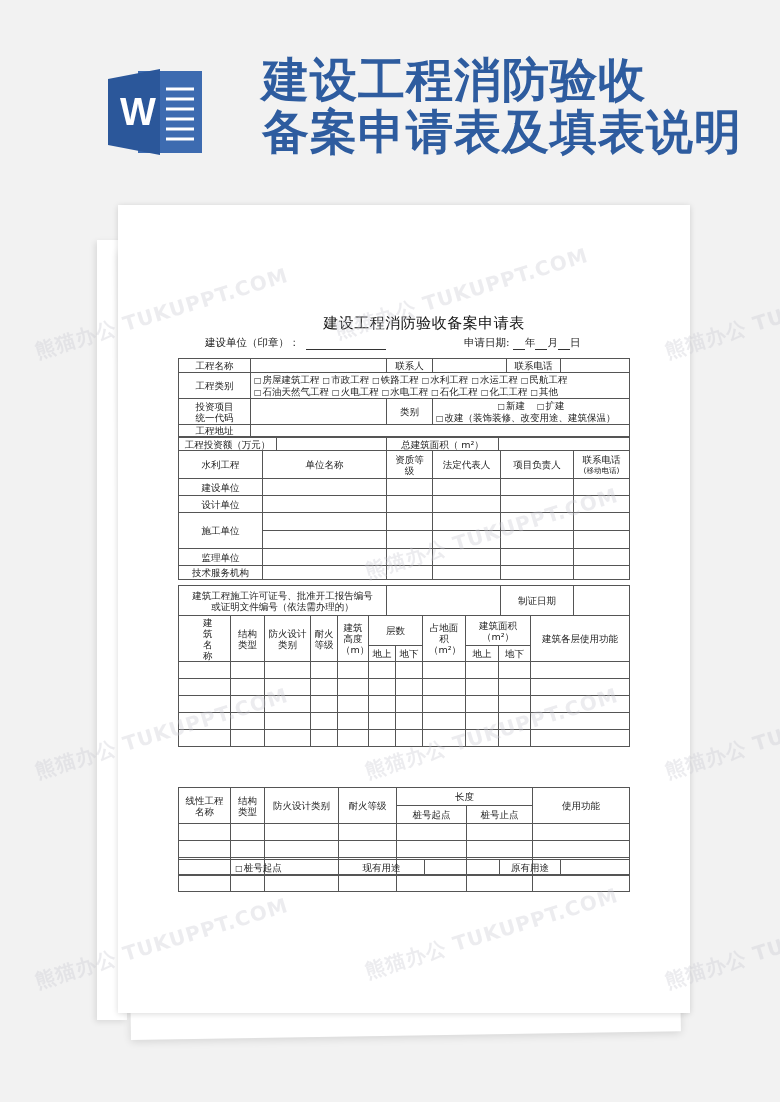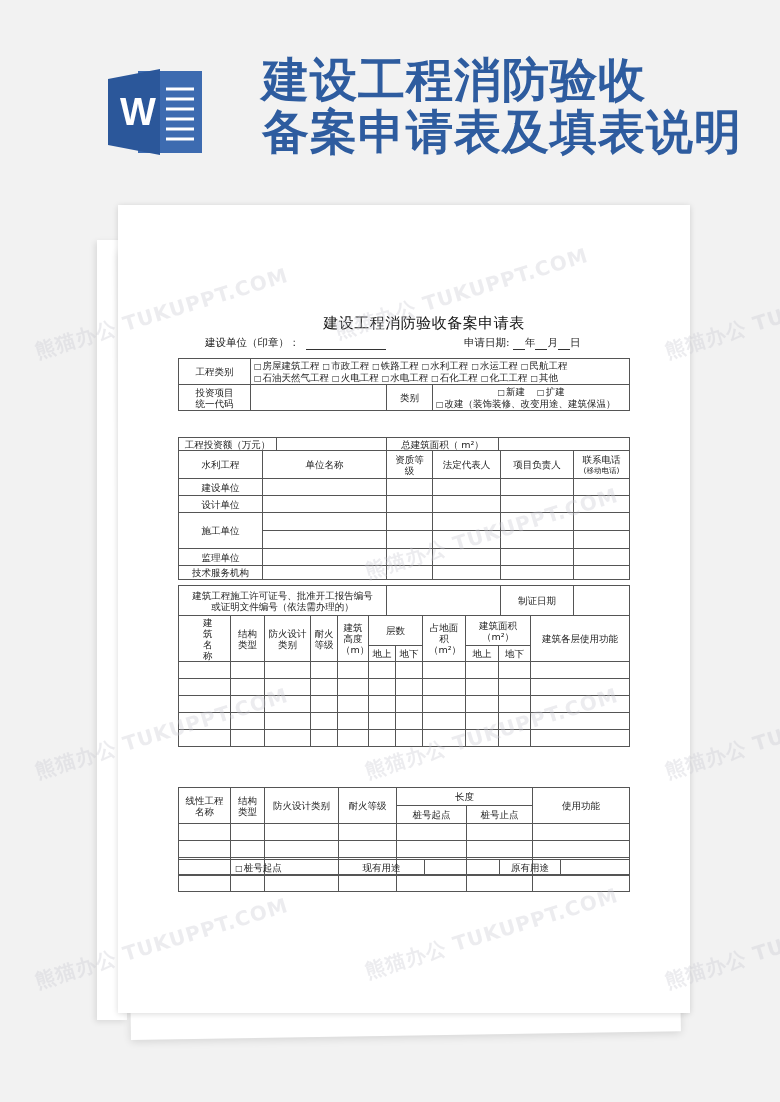--- a/index.html
+++ b/index.html
@@ -110,20 +110,28 @@
 <table class="form" style="top:358px;width:451px;">
   <colgroup>
     <col style="width:72px">
       <col style="width:136px">
       <col style="width:46px">
       <col style="width:74px">
       <col style="width:54px">
       <col style="width:69px">
   </colgroup>
   <tbody>
+      <tr style="height:14px">
+    <td>工程名称</td>
+    <td></td>
+    <td>联系人</td>
+    <td></td>
+    <td>联系电话</td>
+    <td></td>
+  </tr>
   <tr style="height:26px">
     <td>工程类别</td>
     <td colspan="5" class="left">
       <div>
         <span class="cb">房屋建筑工程</span>
         <span class="cb">市政工程</span>
         <span class="cb">铁路工程</span>
         <span class="cb">水利工程</span>
         <span class="cb">水运工程</span>
         <span class="cb">民航工程</span>
@@ -143,20 +151,24 @@
           <div>投资项目</div>
           <div>统一代码</div>
         </td>
     <td></td>
     <td>类别</td>
     <td colspan="3">
       <div><span class="cb">新建</span>&nbsp;&nbsp;&nbsp;&nbsp;<span class="cb">扩建</span></div>
       <div class="left" style="padding-left:1px"><span class="cb">改建（装饰装修、改变用途、建筑保温）</span></div>
     </td>
   </tr>
+  <tr style="height:11px">
+    <td>工程地址</td>
+    <td colspan="5"></td>
+  </tr>
 </tbody>
   </table>
 
 <table class="form" style="top:437px;width:451px;">
   <colgroup>
     <col style="width:98px">
       <col style="width:110px">
       <col style="width:112px">
       <col style="width:131px">
   </colgroup>

